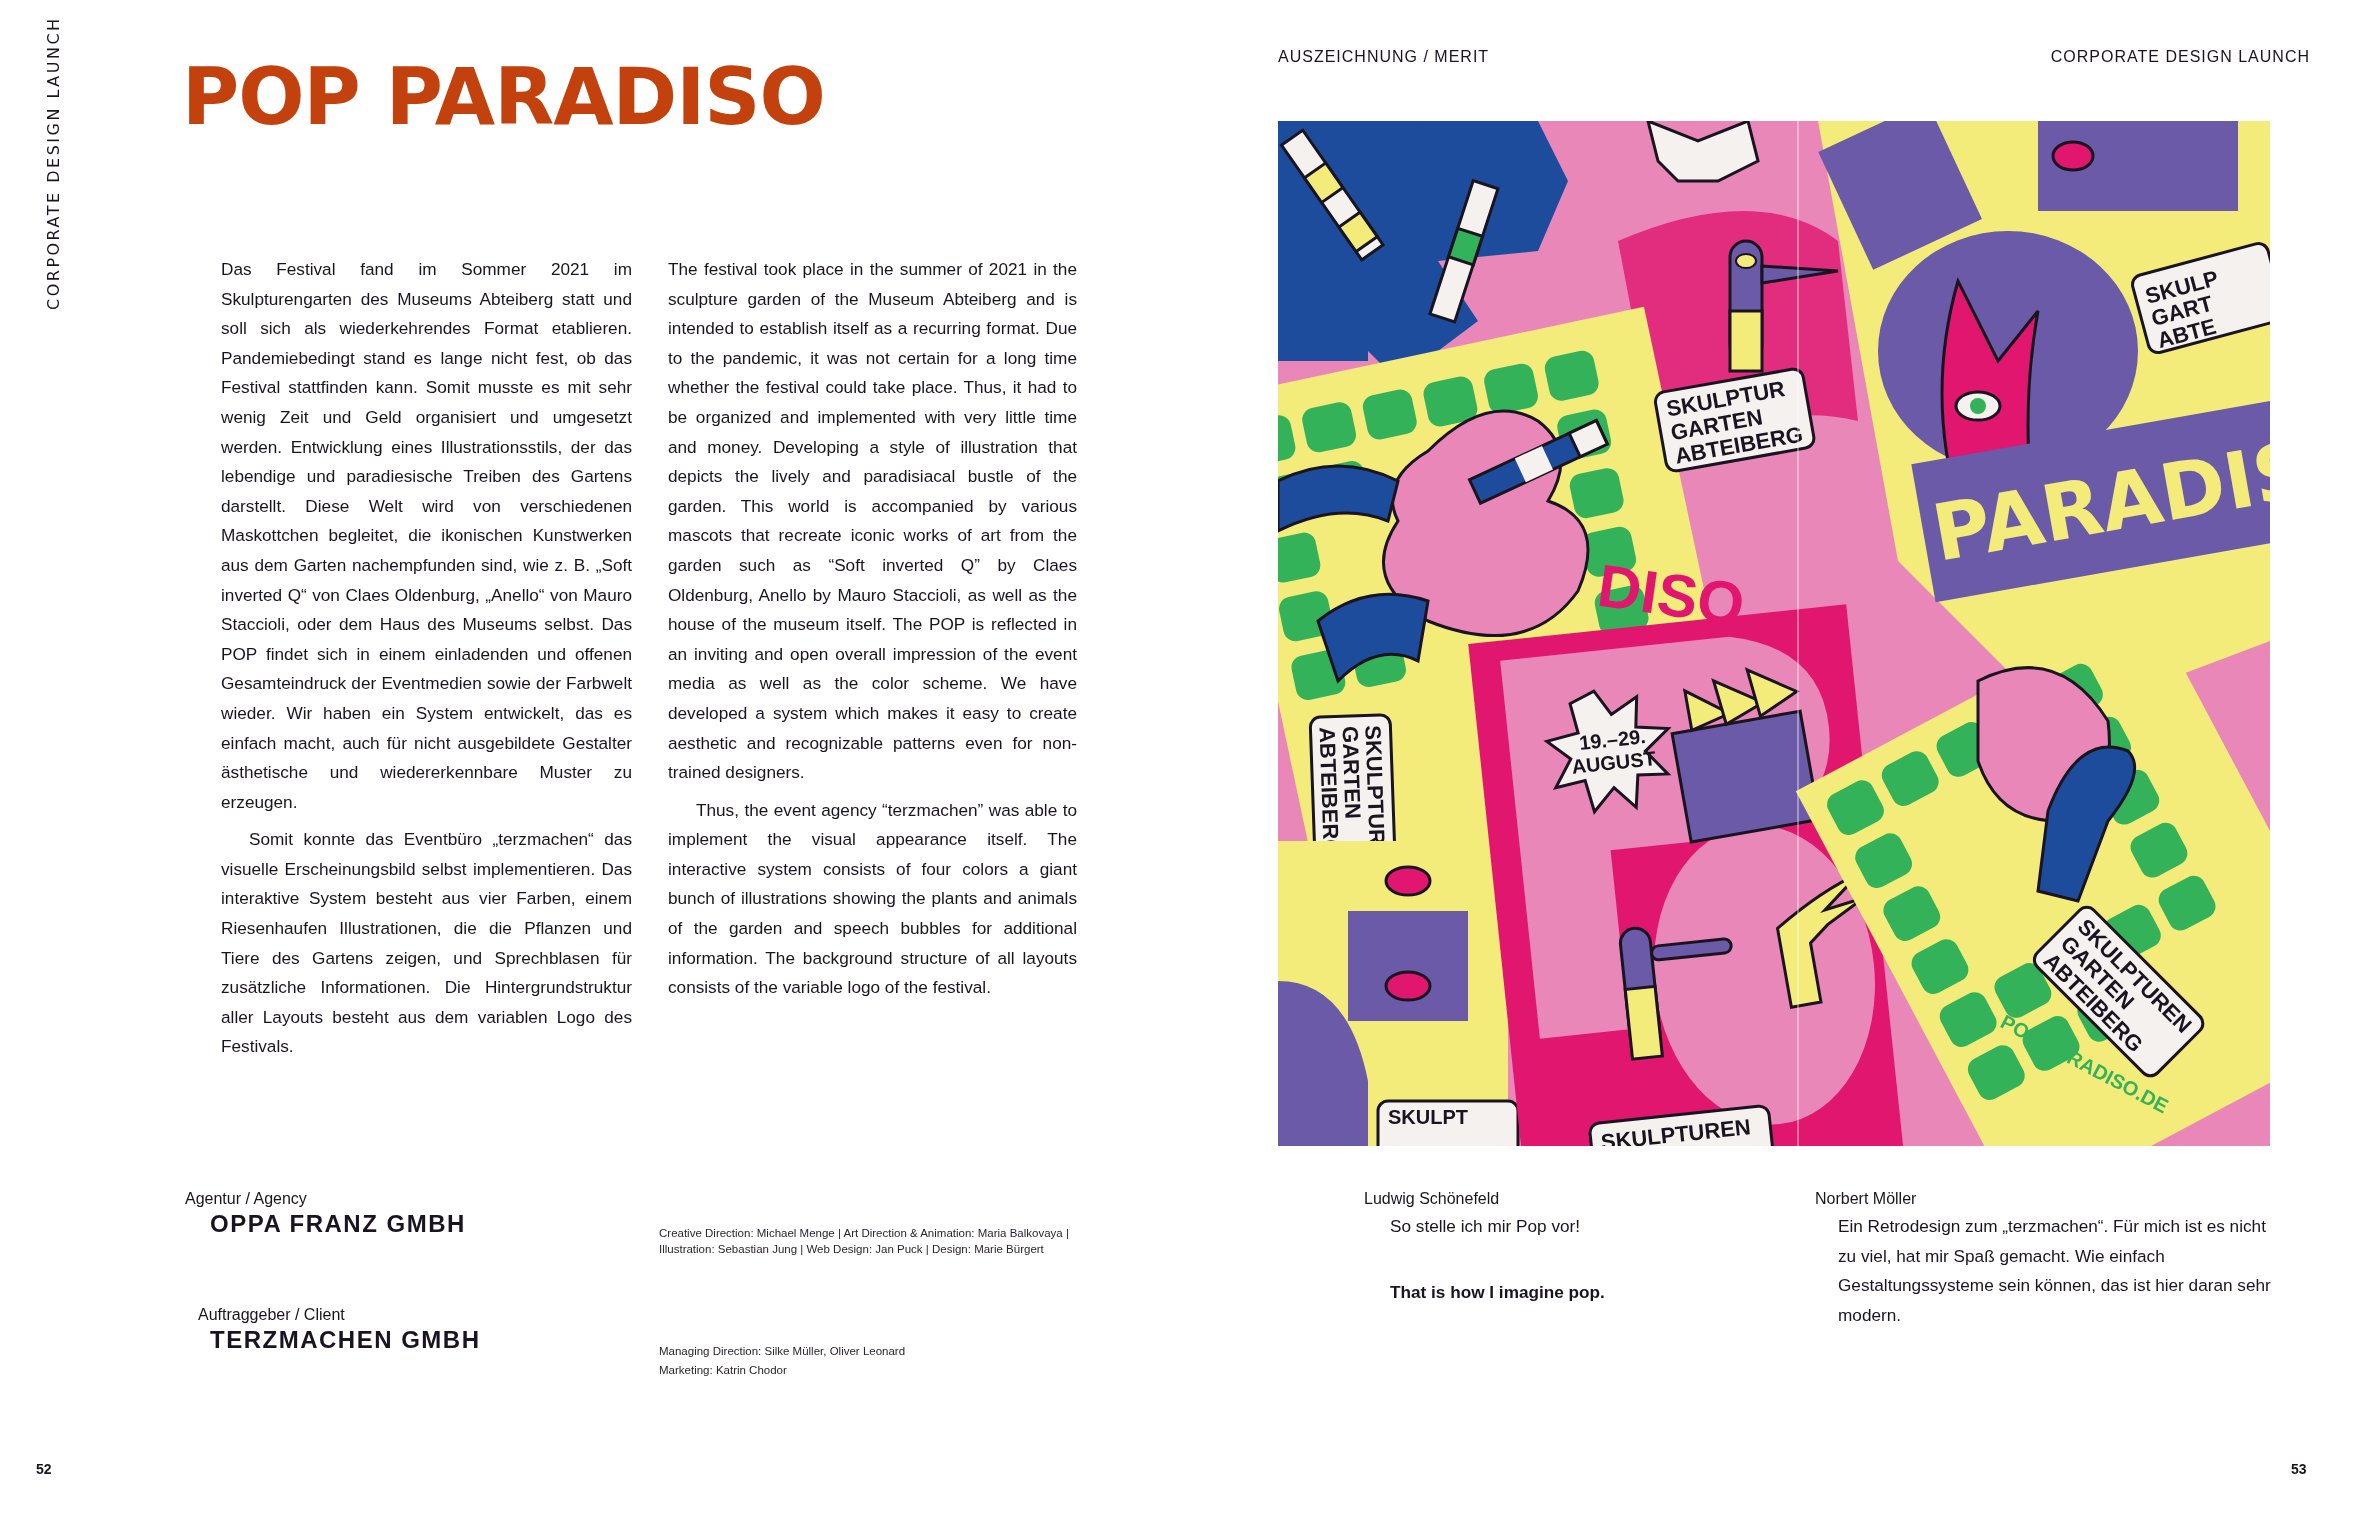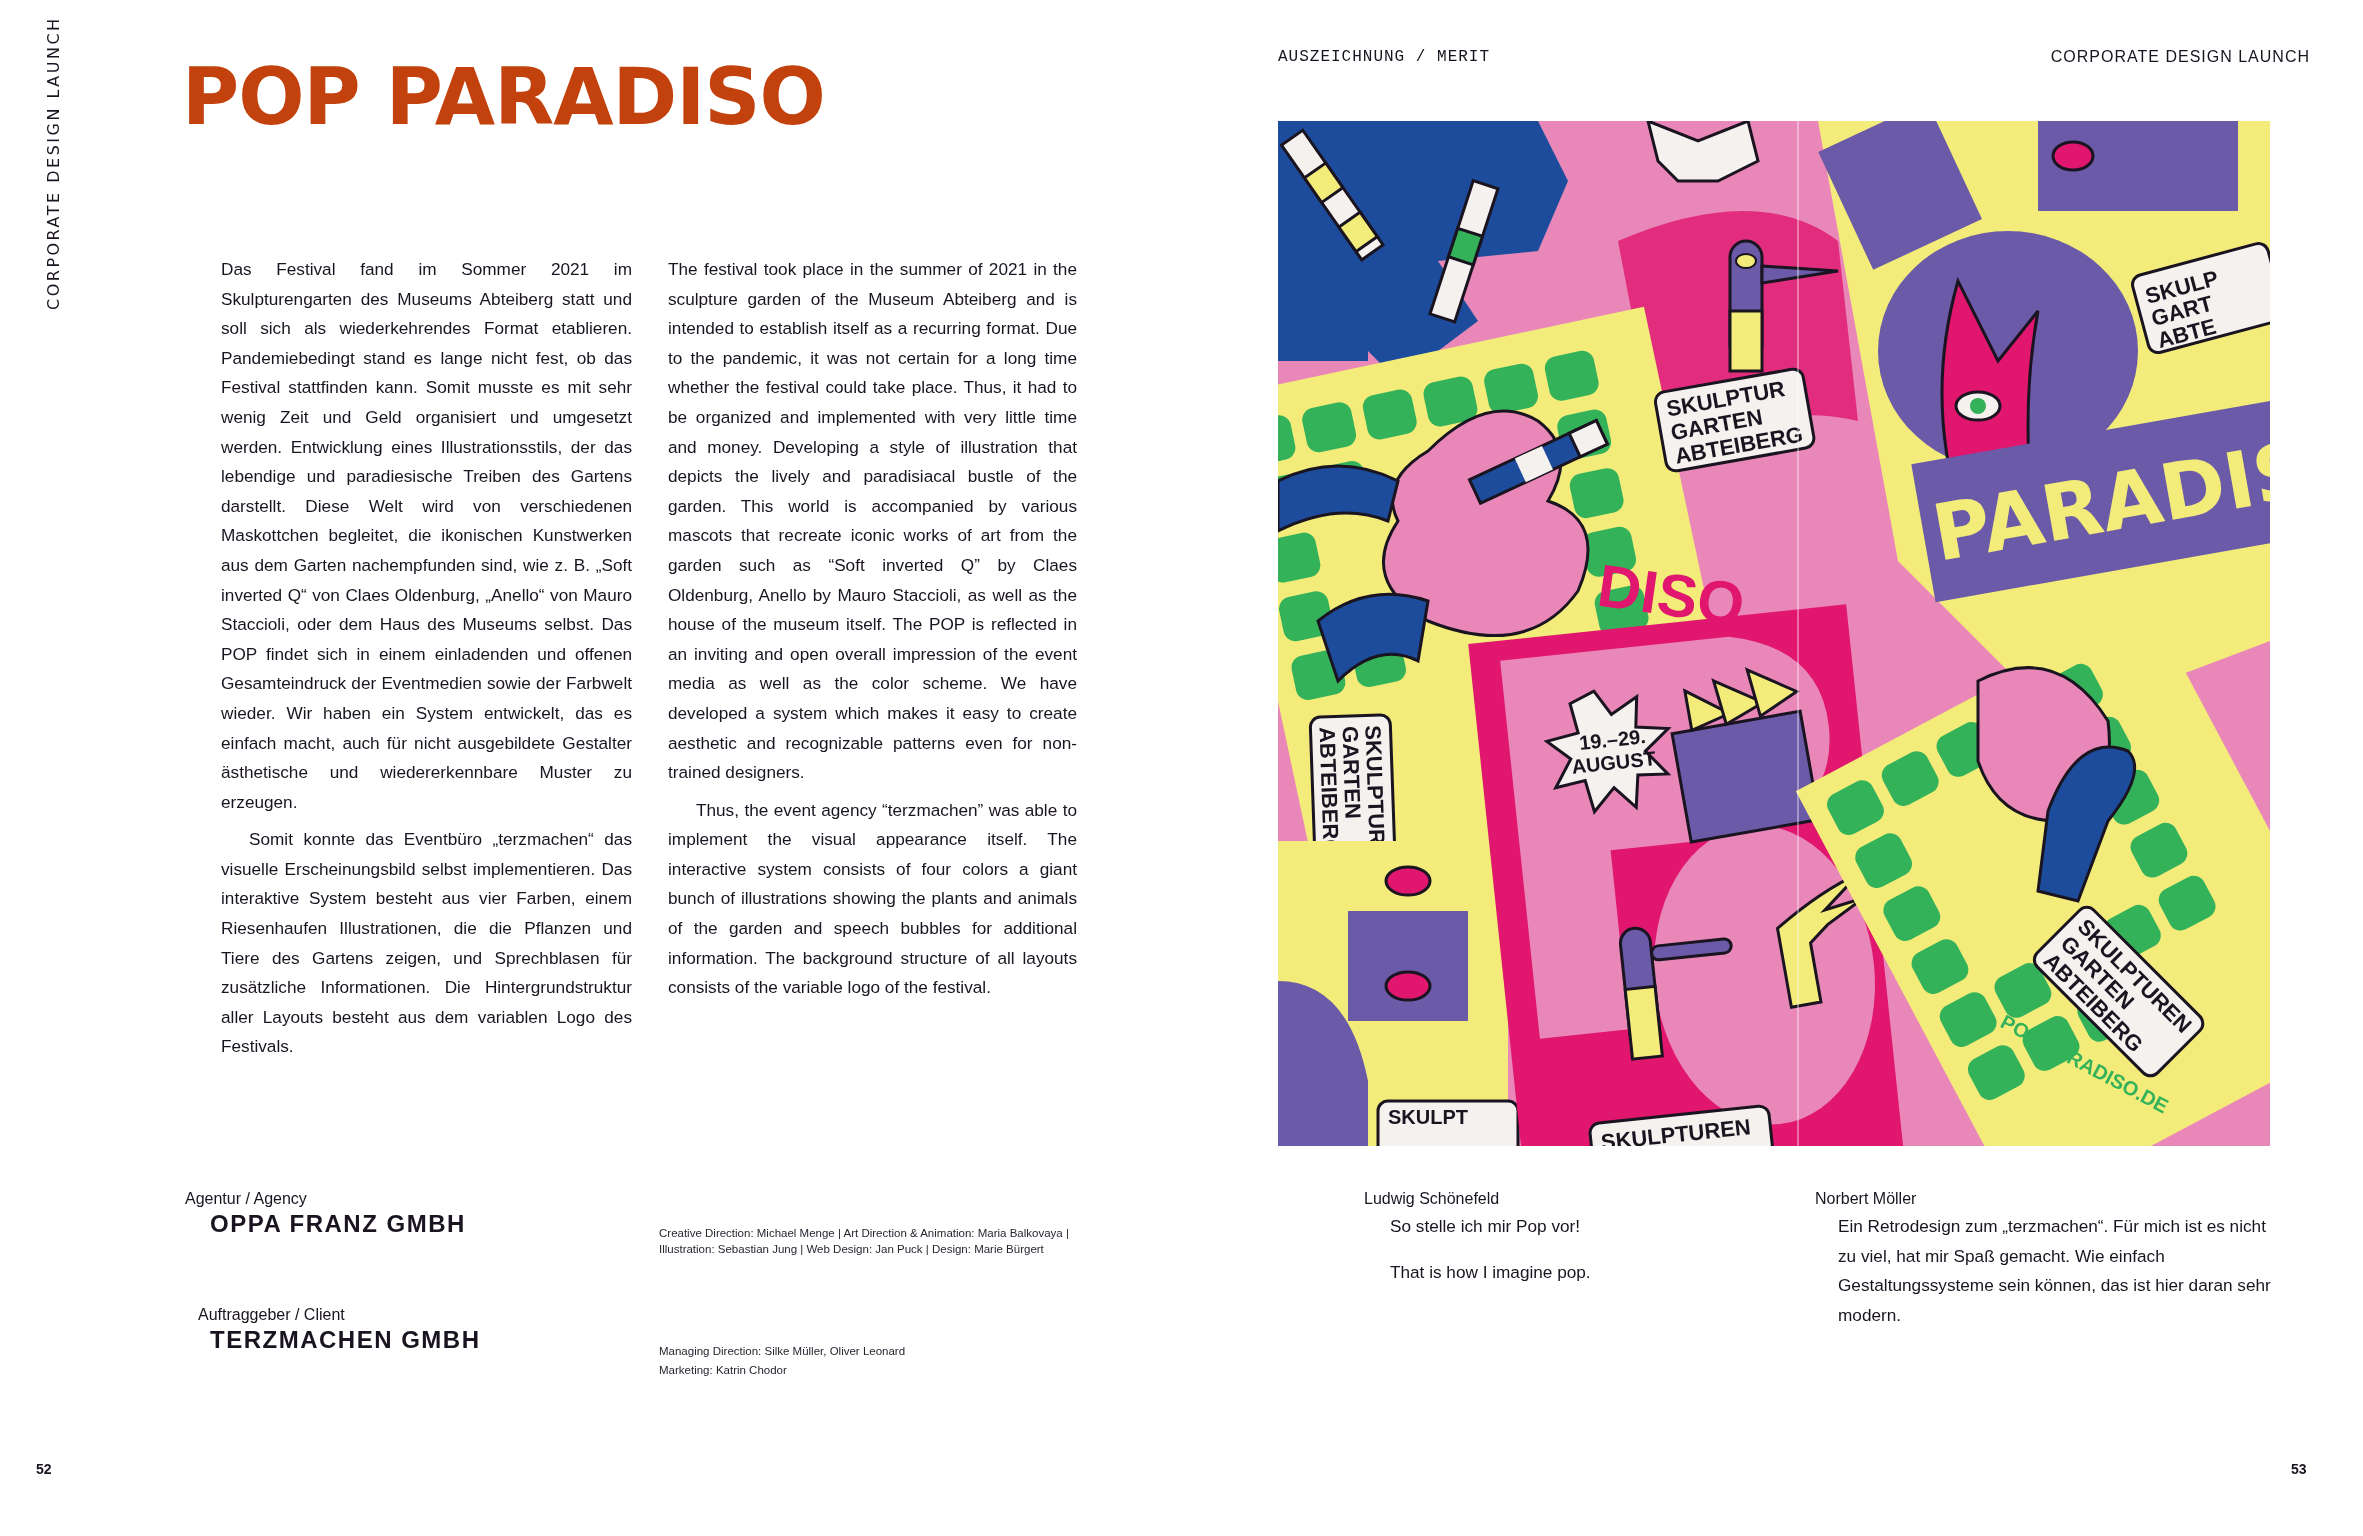--- a/index.html
+++ b/index.html
@@ -30,21 +30,21 @@
 
   .runhead { position: absolute; top: 48px; font-size: 16px; letter-spacing: 1px; }
 
   .photo { position: absolute; left: 1278px; top: 121px; width: 992px; height: 1025px;
            overflow: hidden; background: #e988b8; }
   .photo svg { display: block; }
 
   .quote-name { position: absolute; font-size: 16px; }
   .quote-text { position: absolute; font-size: 17.2px; line-height: 29.6px; }
   .quote-text p { margin: 0; }
-  .quote-text p.gap { margin-top: 16px; }
+  .quote-text p.gap { margin-top: 36px; font-weight: bold; }
 </style>
 </head>
 <body>
 
 <div class="spine">
   <span>CORPORATE DESIGN LAUNCH</span>
 </div>
 
 <div class="title">POP PARADISO</div>
 
@@ -63,21 +63,21 @@
 
 <div class="credit-label" style="left:174px; top:1306px;margin-left:24px;">Auftraggeber / Client</div>
 <div class="credit-value" style="left:210px; top:1326px;">TERZMACHEN GMBH</div>
 
 <div class="small" style="left:659px; top:1225px; width:440px;">Creative Direction: Michael Menge |  Art Direction &amp; Animation: Maria Balkovaya | Illustration: Sebastian Jung | Web Design: Jan Puck | Design: Marie Bürgert</div>
 <div class="small" style="left:659px; top:1343px; width:440px;">Managing Direction: Silke Müller, Oliver Leonard</div>
 <div class="small" style="left:659px; top:1362px; width:440px;">Marketing: Katrin Chodor</div>
 
 <div class="folio" style="left:36px;">52</div>
 
-<div class="runhead" style="left:1278px;font-family:Liberation Mono, monospace;">AUSZEICHNUNG / MERIT</div>
+<div class="runhead" style="left:1278px;">AUSZEICHNUNG / MERIT</div>
 <div class="runhead" style="right:53px;">CORPORATE DESIGN LAUNCH</div>
 
 <div class="photo">
   <svg width="992" height="1025" viewBox="0 0 992 1025" xmlns="http://www.w3.org/2000/svg">
 
     <rect x="0" y="0" width="992" height="1025" fill="#e988b8"></rect>
     <path d="M0 0 L160 0 L170 100 L0 160 Z" fill="#1d4c9c"></path>
     <path d="M140 0 L260 0 L290 60 L260 130 L160 140 L200 200 L120 260 L60 200 Z" fill="#1d4c9c"></path>
     <rect x="0" y="60" width="90" height="180" fill="#1d4c9c"></rect>
 

